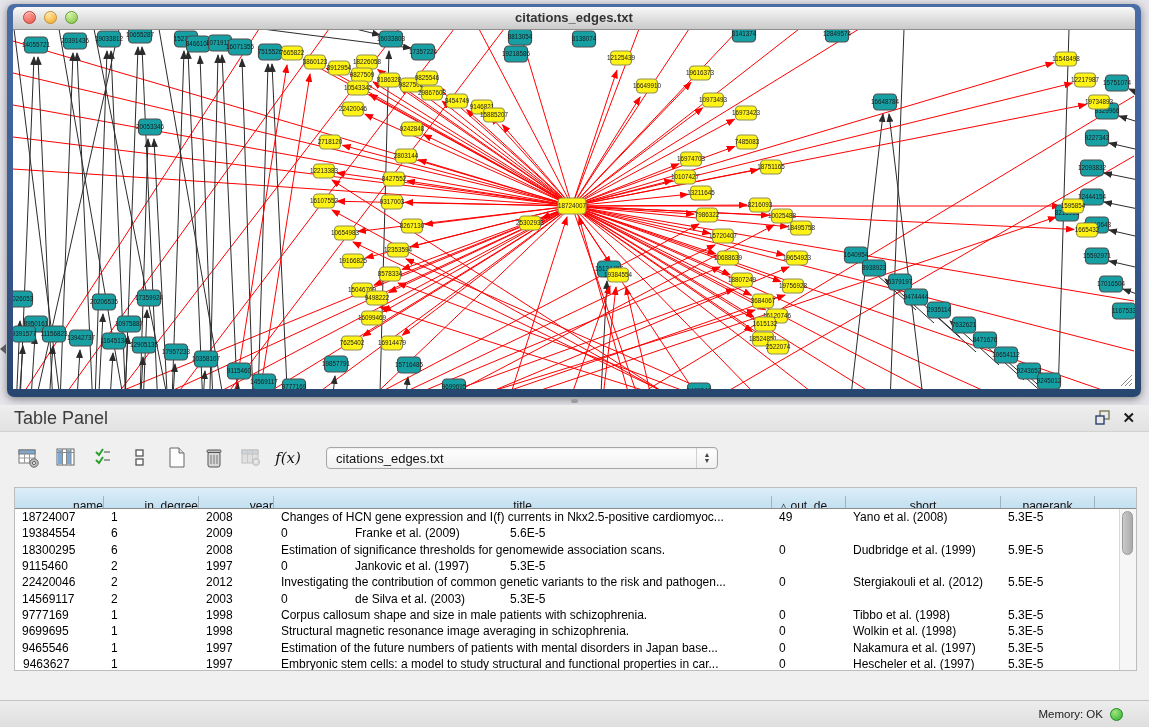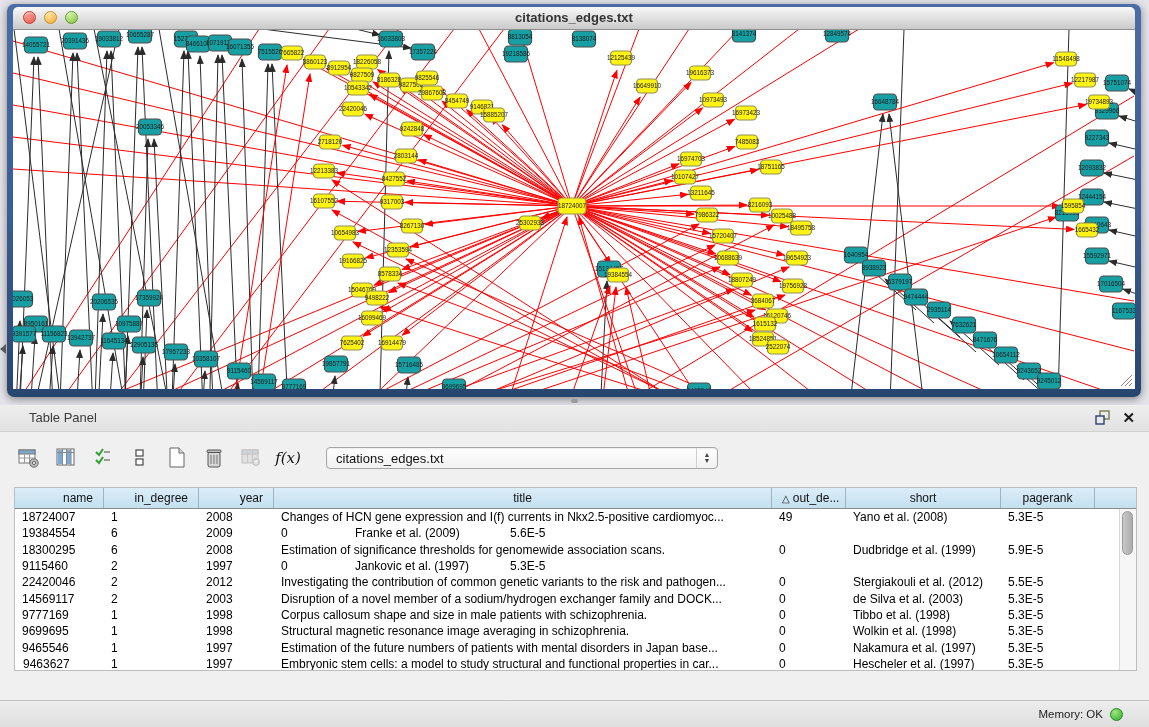--- a/index.html
+++ b/index.html
@@ -23,40 +23,40 @@
   .resize-grip{position:absolute;right:2px;bottom:2px;width:16px;height:16px;}
 
   
   .split-dot{position:absolute;left:571px;top:399px;width:7px;height:4px;border-radius:2px;background:#9b9b9b;}
   .collapse-arrow{position:absolute;left:0;top:344px;width:0;height:0;
     border-top:5px solid transparent;border-bottom:5px solid transparent;border-right:6px solid #5a5a5a;}
 
   
   .table-panel{position:absolute;left:0;top:405px;width:1149px;height:322px;background:#f0f0f0;}
   .tp-header{position:relative;height:26px;background:linear-gradient(#eeeeee,#e2e2e2);border-bottom:1px solid #d2d2d2;}
-  .tp-title{position:absolute;left:14px;top:0;line-height:26px;font-size:13px;color:#3c3c3c;margin-left:15px;}
+  .tp-title{position:absolute;left:14px;top:0;line-height:26px;font-size:18px;color:#3c3c3c;}
   .tp-float{position:absolute;right:38px;top:5px;cursor:pointer;}
   .tp-close{position:absolute;right:14px;top:3px;font-size:15px;font-weight:bold;color:#1a1a1a;cursor:pointer;line-height:20px;}
 
   .toolbar{position:absolute;left:16px;top:38px;height:30px;display:flex;align-items:center;gap:11px;}
   .tbtn{width:26px;height:26px;display:flex;align-items:center;justify-content:center;cursor:pointer;}
   .tbtn.disabled{opacity:.45;cursor:default;}
   .fx{font-family:"DejaVu Serif",serif;font-style:italic;font-size:15px;color:#111;}
   .combo{margin-left:14px;width:392px;height:22px;box-sizing:border-box;border:1px solid #a6a6a6;border-radius:4px;
     background:linear-gradient(#ffffff,#f1f1f1);display:flex;align-items:center;font-size:13px;color:#111;
     box-shadow:inset 0 1px 2px rgba(0,0,0,.08);cursor:pointer;}
   .combo-text{flex:1;padding-left:9px;}
   .combo-arrows{width:20px;border-left:1px solid #d0d0d0;height:100%;display:flex;flex-direction:column;
     align-items:center;justify-content:center;font-size:7px;line-height:6px;color:#444;}
 
   .table-wrap{position:absolute;left:14px;top:82px;width:1123px;height:184px;background:#ffffff;
     border:1px solid #bdbdbd;box-sizing:border-box;}
   .thead{height:21px;display:flex;background:linear-gradient(#dcedf8,#c3e0f1);border-bottom:1px solid #8c8c8c;box-sizing:border-box;}
   .th{box-sizing:border-box;border-right:1px solid #9fb4bf;font-size:12px;color:#111;line-height:20px;
-    padding:0 10px;white-space:nowrap;overflow:hidden;cursor:pointer;}
+    padding:0 0;white-space:nowrap;overflow:hidden;cursor:pointer;margin-top:8px;}
   .th .sort{font-size:10px;margin-right:3px;color:#222;}
   .th-filler{flex:1;border-right:none;}
   .tbody{position:absolute;left:0;top:21px;right:16px;bottom:0;overflow:hidden;background:#fff;}
   .tr{display:flex;height:16.3px;align-items:center;cursor:default;}
   .td{box-sizing:border-box;padding:0 0 0 7px;font-size:12px;color:#000;white-space:nowrap;overflow:hidden;}
   .vscroll{position:absolute;right:0;top:21px;bottom:0;width:16px;background:#f6f6f6;border-left:1px solid #d8d8d8;}
   .vthumb{position:absolute;left:2px;top:2px;width:11px;height:44px;border-radius:6px;
     background:linear-gradient(90deg,#c9c9c9,#ababab);border:1px solid #9a9a9a;box-sizing:border-box;}
 
   .tabs-row{position:absolute;left:0;top:272px;width:100%;display:flex;justify-content:center;}
@@ -616,21 +616,21 @@
           </span>
       </div>
     </div>
 
     <div class="table-wrap">
       <div class="thead" id="thead">
           <div class="th" style="width: 89px; text-align: right;">name</div>
           <div class="th" style="width: 95px; text-align: right;">in_degree</div>
           <div class="th" style="width: 75px; text-align: right;">year</div>
           <div class="th" style="width: 498px; text-align: center;">title</div>
-          <div class="th" style="width: 74px; text-align: right;"><span class="sort">△</span>out_de...</div>
+          <div class="th" style="width: 74px; text-align: center;"><span class="sort">△</span>out_de...</div>
           <div class="th" style="width: 155px; text-align: center;">short</div>
           <div class="th" style="width: 94px; text-align: center;">pagerank</div>
           <div class="th th-filler"></div>
         </div>
       <div class="tbody" id="tbody">
           <div class="tr">
             <div class="td" style="width: 89px;">18724007</div>
             <div class="td" style="width: 95px;">1</div>
             <div class="td" style="width: 75px;">2008</div>
             <div class="td" style="width: 498px;">Changes of HCN gene expression and I(f) currents in Nkx2.5-positive cardiomyoc...</div>
@@ -669,21 +669,20 @@
             <div class="td" style="width: 75px;">2012</div>
             <div class="td" style="width: 498px;">Investigating the contribution of common genetic variants to the risk and pathogen...</div>
             <div class="td" style="width: 74px;">0</div>
             <div class="td" style="width: 155px;">Stergiakouli et al. (2012)</div>
             <div class="td" style="width: 94px;">5.5E-5</div>
           </div>
           <div class="tr">
             <div class="td" style="width: 89px;">14569117</div>
             <div class="td" style="width: 95px;">2</div>
             <div class="td" style="width: 75px;">2003</div>
-            <div class="td" style="width: 498px;">Disruption of a novel member of a sodium/hydrogen exchanger family and DOCK...</div>
             <div class="td" style="width: 74px;">0</div>
             <div class="td" style="width: 155px;">de Silva et al. (2003)</div>
             <div class="td" style="width: 94px;">5.3E-5</div>
           </div>
           <div class="tr">
             <div class="td" style="width: 89px;">9777169</div>
             <div class="td" style="width: 95px;">1</div>
             <div class="td" style="width: 75px;">1998</div>
             <div class="td" style="width: 498px;">Corpus callosum shape and size in male patients with schizophrenia.</div>
             <div class="td" style="width: 74px;">0</div>

